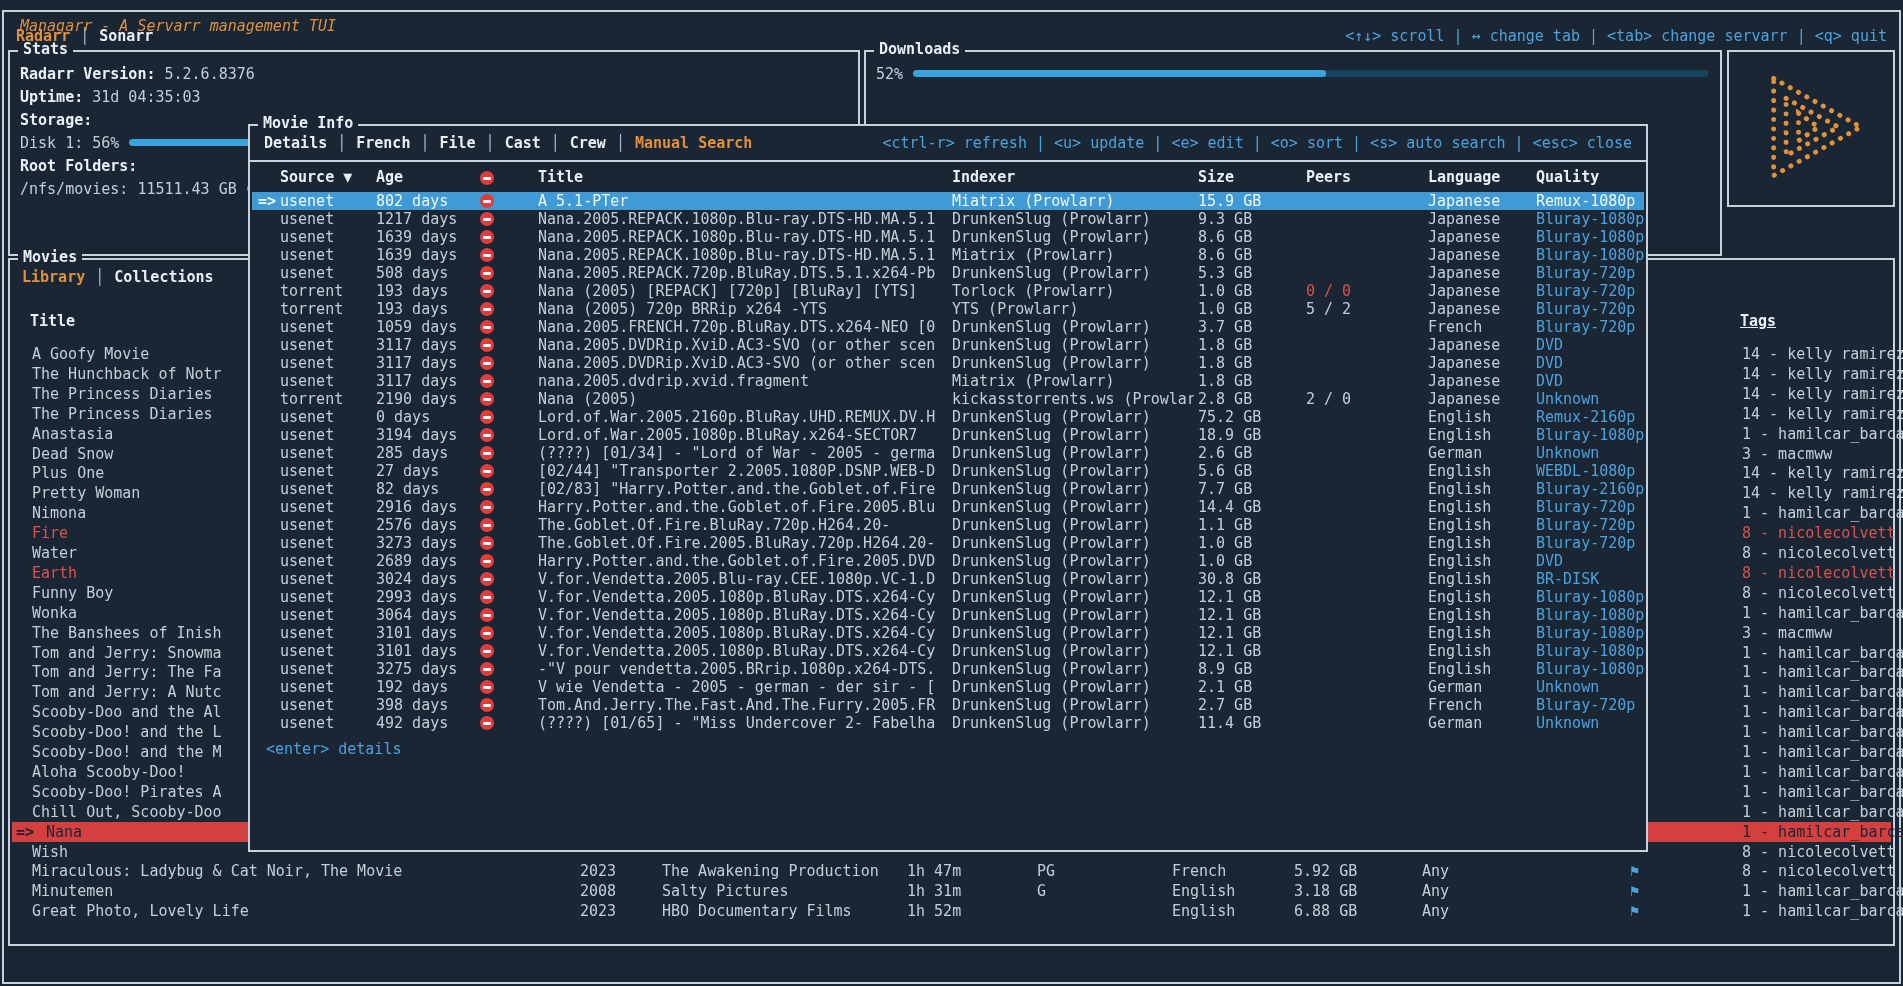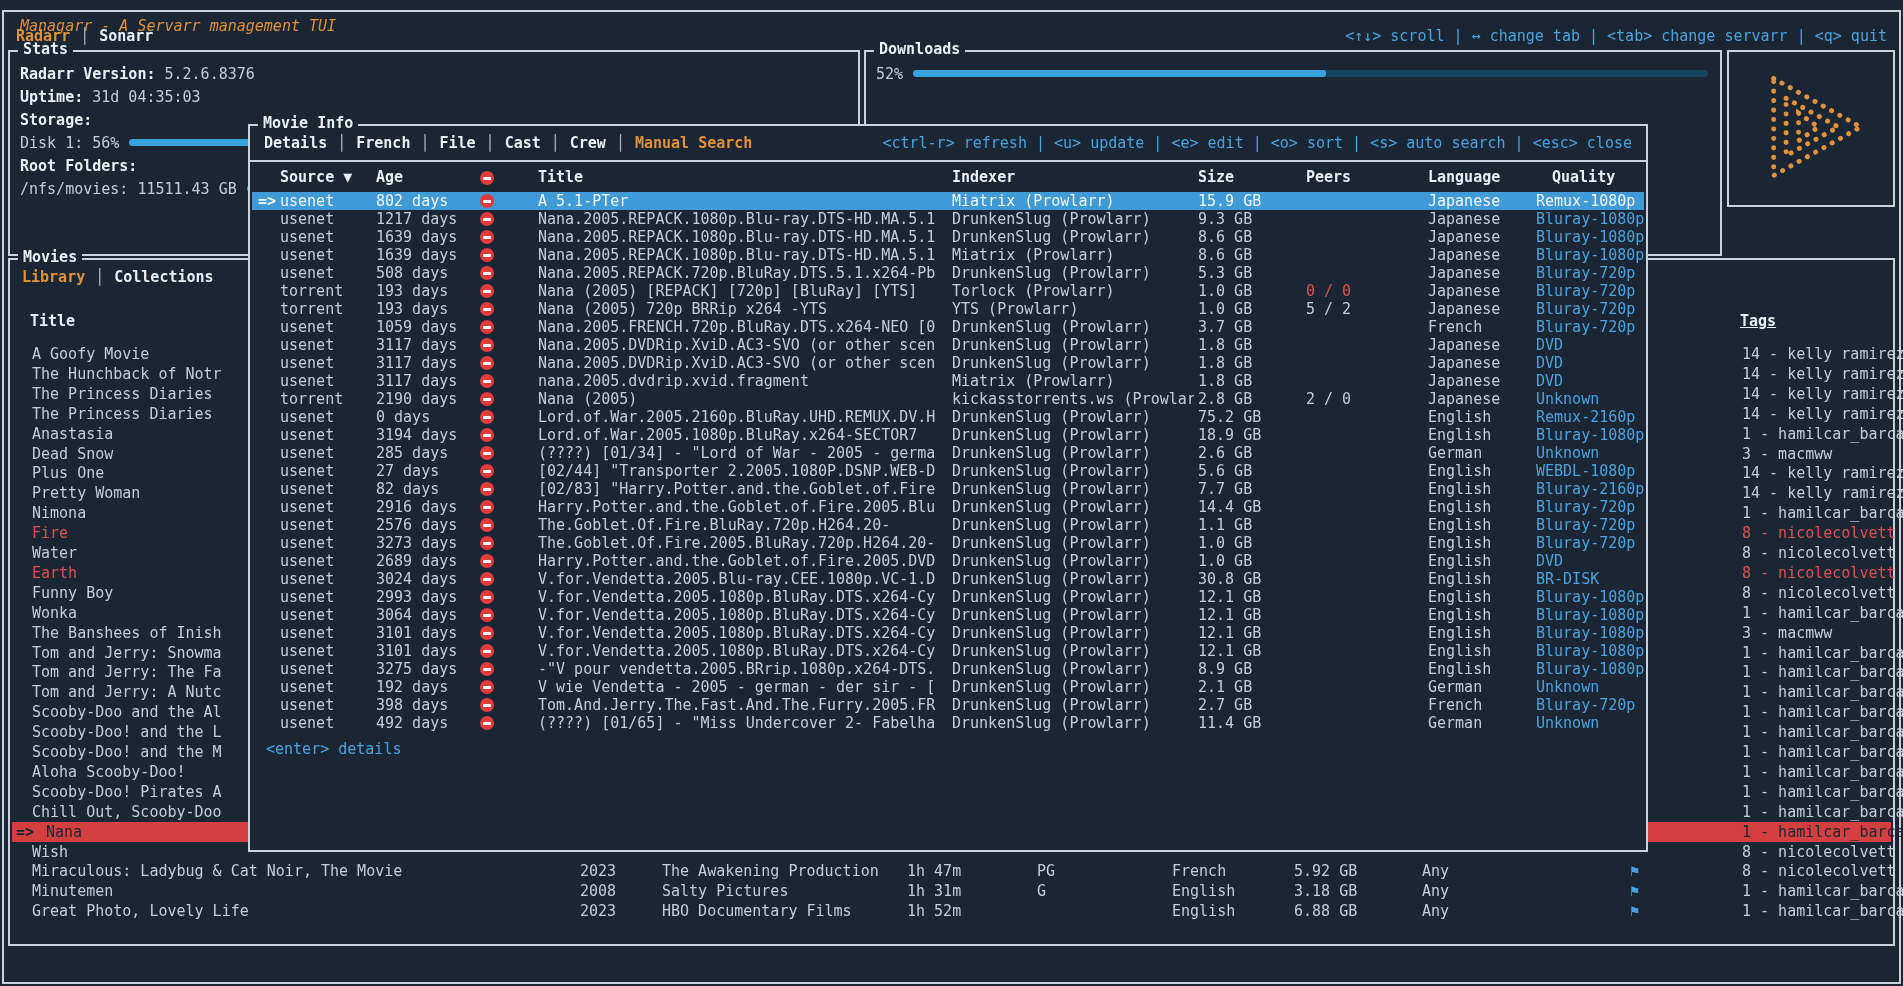--- a/index.html
+++ b/index.html
@@ -306,21 +306,21 @@
     </div>
     <div style="position:absolute;left:2px;right:2px;top:42px;height:20px;">
       <span class="thead" style="left:28px;top:0;"><span>Source</span> <span>▼</span></span>
       <span class="thead" style="left:124px;top:0;">Age</span>
       <span class="noent hd-noent"></span>
       <span class="thead" style="left:286px;top:0;">Title</span>
       <span class="thead" style="left:700px;top:0;">Indexer</span>
       <span class="thead" style="left:946px;top:0;">Size</span>
       <span class="thead" style="left:1054px;top:0;">Peers</span>
       <span class="thead" style="left:1176px;top:0;">Language</span>
-      <span class="thead" style="left:1284px;top:0;margin-left:16px;">Quality</span>
+      <span class="thead" style="left:1284px;top:0;">Quality</span>
     </div>
     <div id="modal-rows" style="position:absolute;left:0;right:0;top:66px;bottom:0;">
         <div class="rrow sel" style="top: 0px;">
           <span class="c r-arrow">=&gt;</span>
           <span class="c r-source">usenet</span>
           <span class="c r-age">802 days</span>
           <span class="noent"></span>
           <span class="c r-title">A 5.1-PTer</span>
           <span class="c r-indexer">Miatrix (Prowlarr)</span>
           <span class="c r-size">15.9 GB</span>

